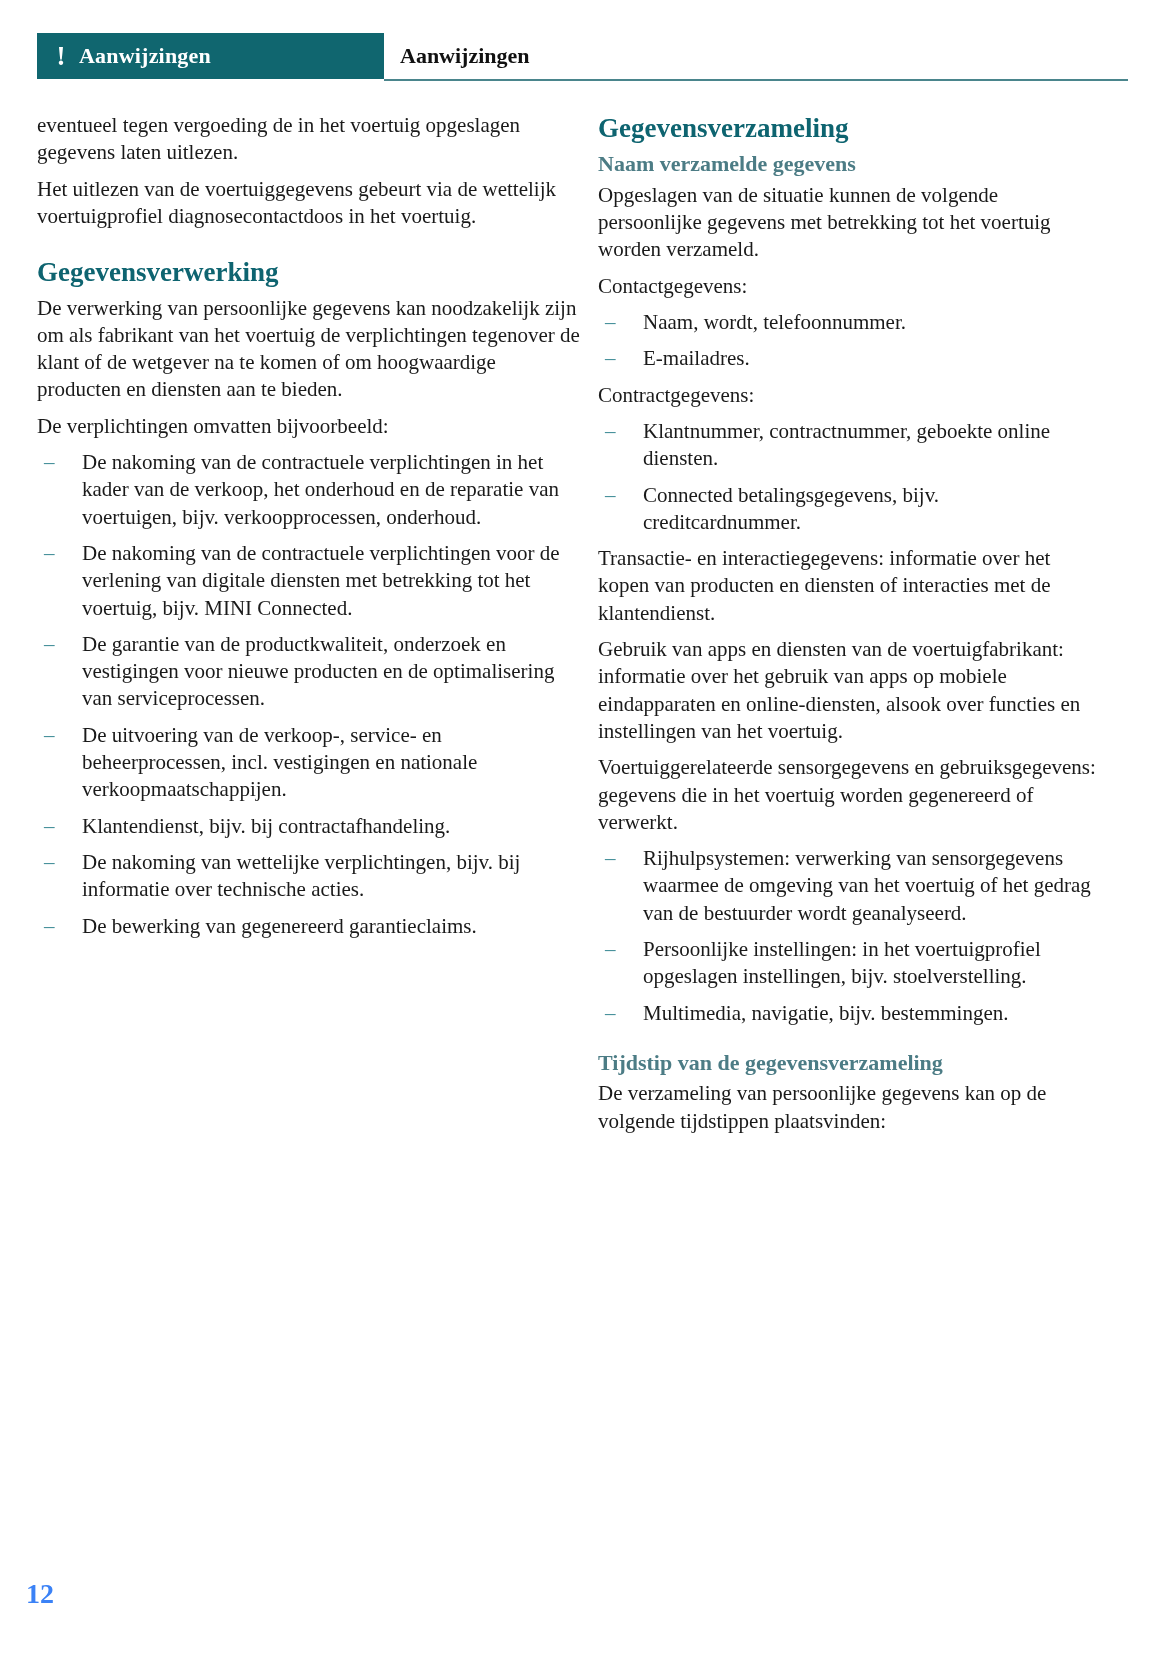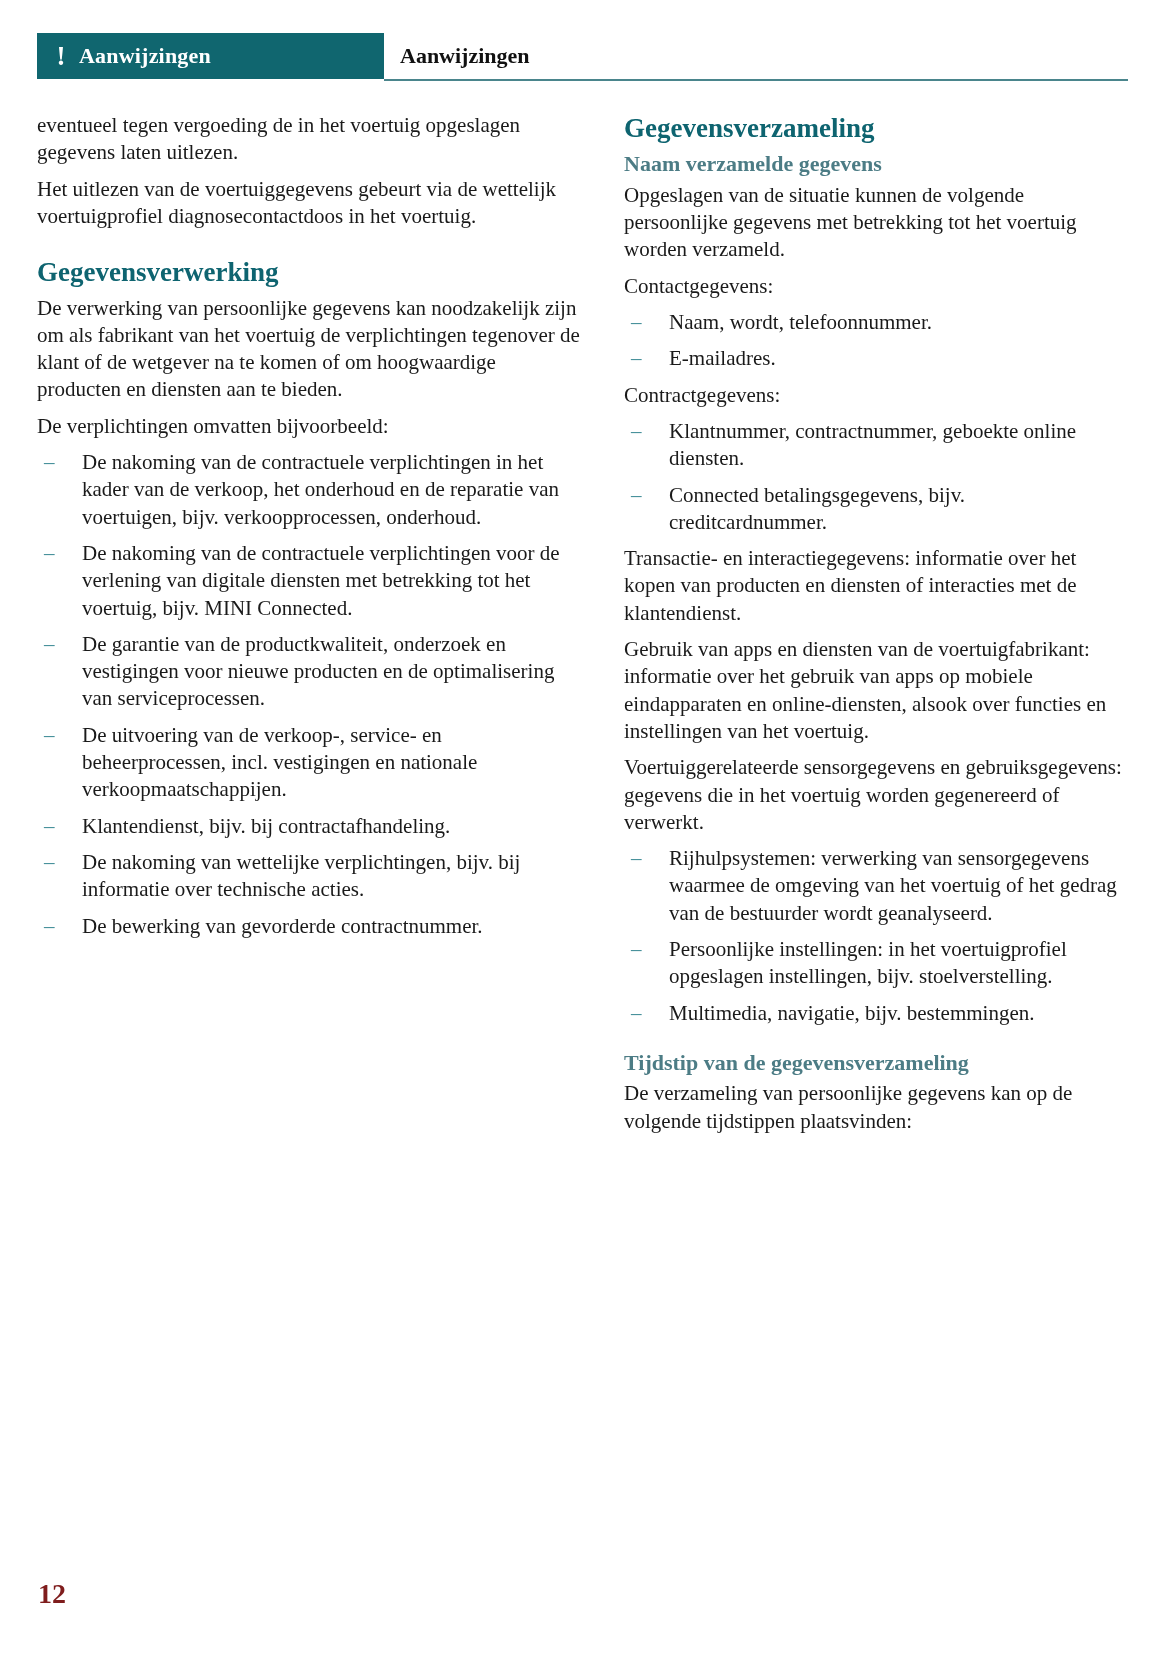--- a/index.html
+++ b/index.html
@@ -70,27 +70,27 @@
     background: #4A858C;
   }
 
   
   .columns {
     position: absolute;
     left: 0;
     top: 112px;
     width: 1165px;
     display: flex;
-    gap: 4px;
+    gap: 16px;
   }
   .col {
     width: 545px;
   }
   .col-left  { margin-left: 37px; }
-  .col-right { margin-left: 38px; width: 500px; }
+  .col-right { width: 500px; }
 
   
   .h1 {
     color: #0E6470;
     font-weight: bold;
     font-size: 27px;
     line-height: 1.2;
     margin: 26px 0 6px 0;
   }
   .h1.first { margin-top: 0; }
@@ -127,25 +127,25 @@
     left: 7px;
     top: 0;
     color: #3E8C96;
     font-size: 21px;
     line-height: 1.30;
   }
 
   
   .page-number {
     position: absolute;
-    left: 38px;
+    left: 26px;
     top: 1578px;
     font-size: 28px;
     font-weight: bold;
-    color: #7f1d1d;
+    color: #3b82f6;
   }
 </style>
 </head>
 <body>
 
 <div class="page-header">
   <div class="header-tab">
     <span class="header-tab-icon">!</span>
     <span class="header-tab-label">Aanwijzingen</span>
   </div>
@@ -165,21 +165,21 @@
     <p class="body">De verwerking van persoonlijke gegevens kan noodzakelijk zijn om als fabrikant van het voertuig de verplichtingen tegenover de klant of de wetgever na te komen of om hoogwaardige producten en diensten aan te bieden.</p>
     <p class="body">De verplichtingen omvatten bijvoorbeeld:</p>
 
     <ul class="dash-list">
       <li><span class="dash">–</span><span>De nakoming van de contractuele verplichtingen in het kader van de verkoop, het onderhoud en de reparatie van voertuigen, bijv. verkoopprocessen, onderhoud.</span></li>
       <li><span class="dash">–</span><span>De nakoming van de contractuele verplichtingen voor de verlening van digitale diensten met betrekking tot het voertuig, bijv. MINI Connected.</span></li>
       <li><span class="dash">–</span><span>De garantie van de productkwaliteit, onderzoek en vestigingen voor nieuwe producten en de optimalisering van serviceprocessen.</span></li>
       <li><span class="dash">–</span><span>De uitvoering van de verkoop-, service- en beheerprocessen, incl. vestigingen en nationale verkoopmaatschappijen.</span></li>
       <li><span class="dash">–</span><span>Klantendienst, bijv. bij contractafhandeling.</span></li>
       <li><span class="dash">–</span><span>De nakoming van wettelijke verplichtingen, bijv. bij informatie over technische acties.</span></li>
-      <li><span class="dash">–</span><span>De bewerking van gevorderde contractnummer.</span></li>
+      <li><span class="dash">–</span><span>De bewerking van gegenereerd garantieclaims.</span></li>
     </ul>
   </div>
 
   <div class="col col-right">
 
     <div class="h1 first">Gegevensverzameling</div>
 
     <div class="h2 first">Naam verzamelde gegevens</div>
 
     <p class="body">Opgeslagen van de situatie kunnen de volgende persoonlijke gegevens met betrekking tot het voertuig worden verzameld.</p>

